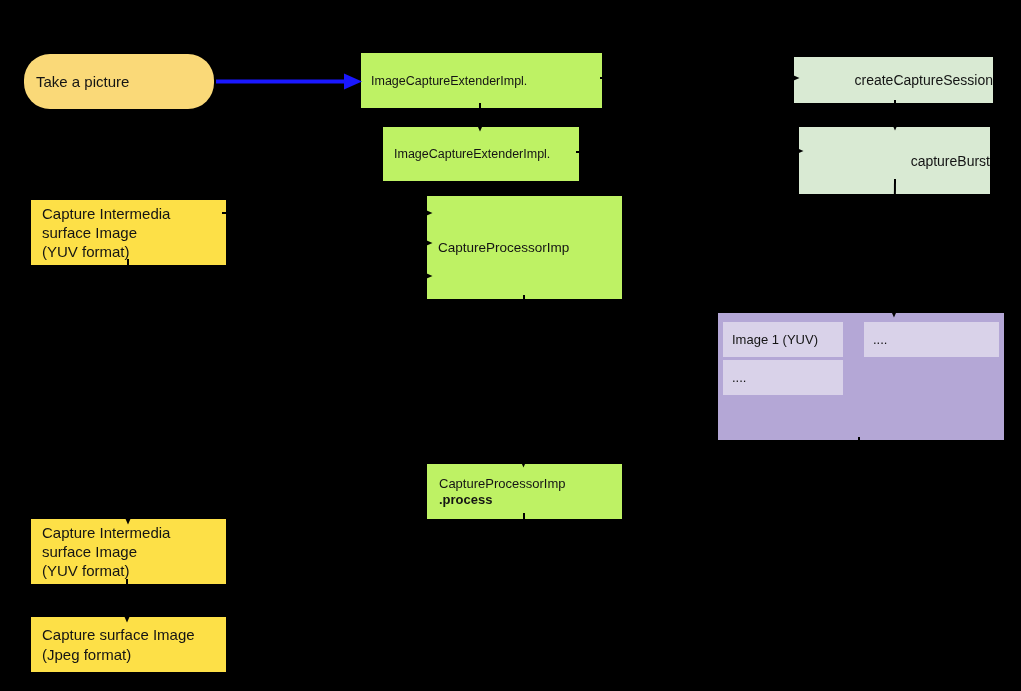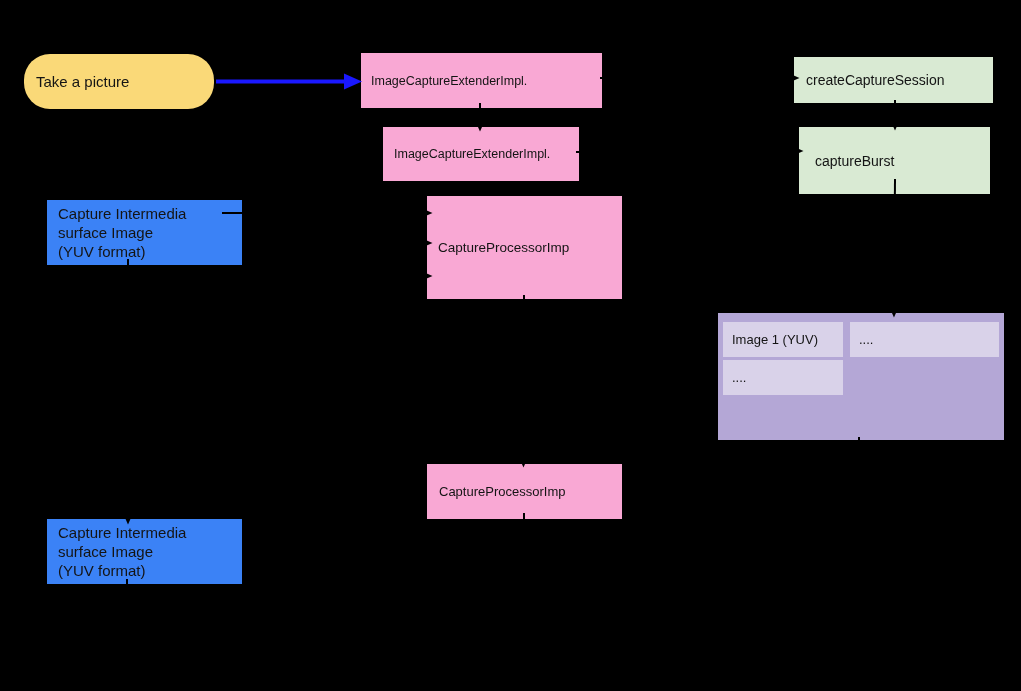--- a/index.html
+++ b/index.html
@@ -14,44 +14,44 @@
   .node{
     position:absolute;
     display:flex;flex-direction:column;justify-content:center;
     box-sizing:border-box;
     line-height:16px;
   }
   .node span{display:block;}
   .b{font-weight:bold;}
 
   .gold{background:#FAD978;}
-  .cream{background:#3b82f6;margin-left:16px;}
-  .blue{background:#f9a8d4;}
-  .green{background:#D9EAD3;}
+  .cream{background:#fde047;}
+  .blue{background:#bef264;}
+  .green{background:#D9EAD3;text-align:right;}
 
   #n-take{left:24px;top:54px;width:190px;height:55px;padding-left:12px;font-size:15px;border-radius:26px;}
   #n-gcp{left:361px;top:53px;width:241px;height:55px;padding-left:10px;font-size:12.5px;}
   #n-gcs{left:383px;top:127px;width:196px;height:54px;padding-left:11px;font-size:12.5px;}
   #n-ccs{left:794px;top:57px;width:199px;height:46px;padding-left:12px;font-size:14px;}
   #n-cb{left:799px;top:127px;width:191px;height:67px;padding-left:16px;font-size:14px;}
   #n-ci1{left:31px;top:200px;width:195px;height:65px;padding:4px 11px;font-size:15px;line-height:19px;justify-content:flex-start;}
   #n-cpi{left:427px;top:196px;width:195px;height:103px;padding-left:11px;font-size:13.5px;}
   #n-proc{left:427px;top:464px;width:195px;height:55px;padding-left:12px;font-size:13px;}
   #n-ci2{left:31px;top:519px;width:195px;height:65px;padding:4px 11px;font-size:15px;line-height:19px;justify-content:flex-start;}
   #n-csj{left:31px;top:617px;width:195px;height:55px;padding:4px 11px;font-size:15px;line-height:20px;}
 
   #n-table{
     position:absolute;left:718px;top:313px;width:286px;height:127px;
     background:#B4A7D6;
     box-sizing:border-box;
     padding:9px 5px 12px 5px;
     display:grid;
     grid-template-columns:120px 1fr;
     grid-template-rows:35px 35px 32px;
-    gap:3px 7px;
+    gap:3px 21px;
   }
   .cell{
     background:#D9D2E9;
     display:flex;align-items:center;
     padding-left:9px;
     font-size:13px;
     box-sizing:border-box;
   }
   svg.arrows{
     position:absolute;left:0;top:0;
@@ -100,28 +100,33 @@
     <div class="cell">
         <span>....</span>
       </div>
     <div class="cell">
         <span>....</span>
       </div>
   </div>
 
   <div class="node blue" id="n-proc">
     <span>CaptureProcessorImp</span>
+    <span class="b">.process</span>
   </div>
 
   <div class="node cream" id="n-ci2">
     <span>Capture Intermedia</span>
     <span>surface Image</span>
     <span>(YUV format)</span>
   </div>
 
+  <div class="node cream" id="n-csj">
+    <span>Capture surface Image</span>
+    <span>(Jpeg format)</span>
+  </div>
 
   <svg class="arrows" width="1021" height="691" viewBox="0 0 1021 691">
     <defs>
       <marker id="ah" markerUnits="userSpaceOnUse" markerWidth="9" markerHeight="8" refX="0.5" refY="3.5" orient="auto">
         <path d="M0,0 L8,3.5 L0,7 Z" fill="#000000"></path>
       </marker>
     </defs>
 
     <g>
       <line x1="216" y1="81.5" x2="344" y2="81.5" stroke="#1A18FF" stroke-width="4"></line>

